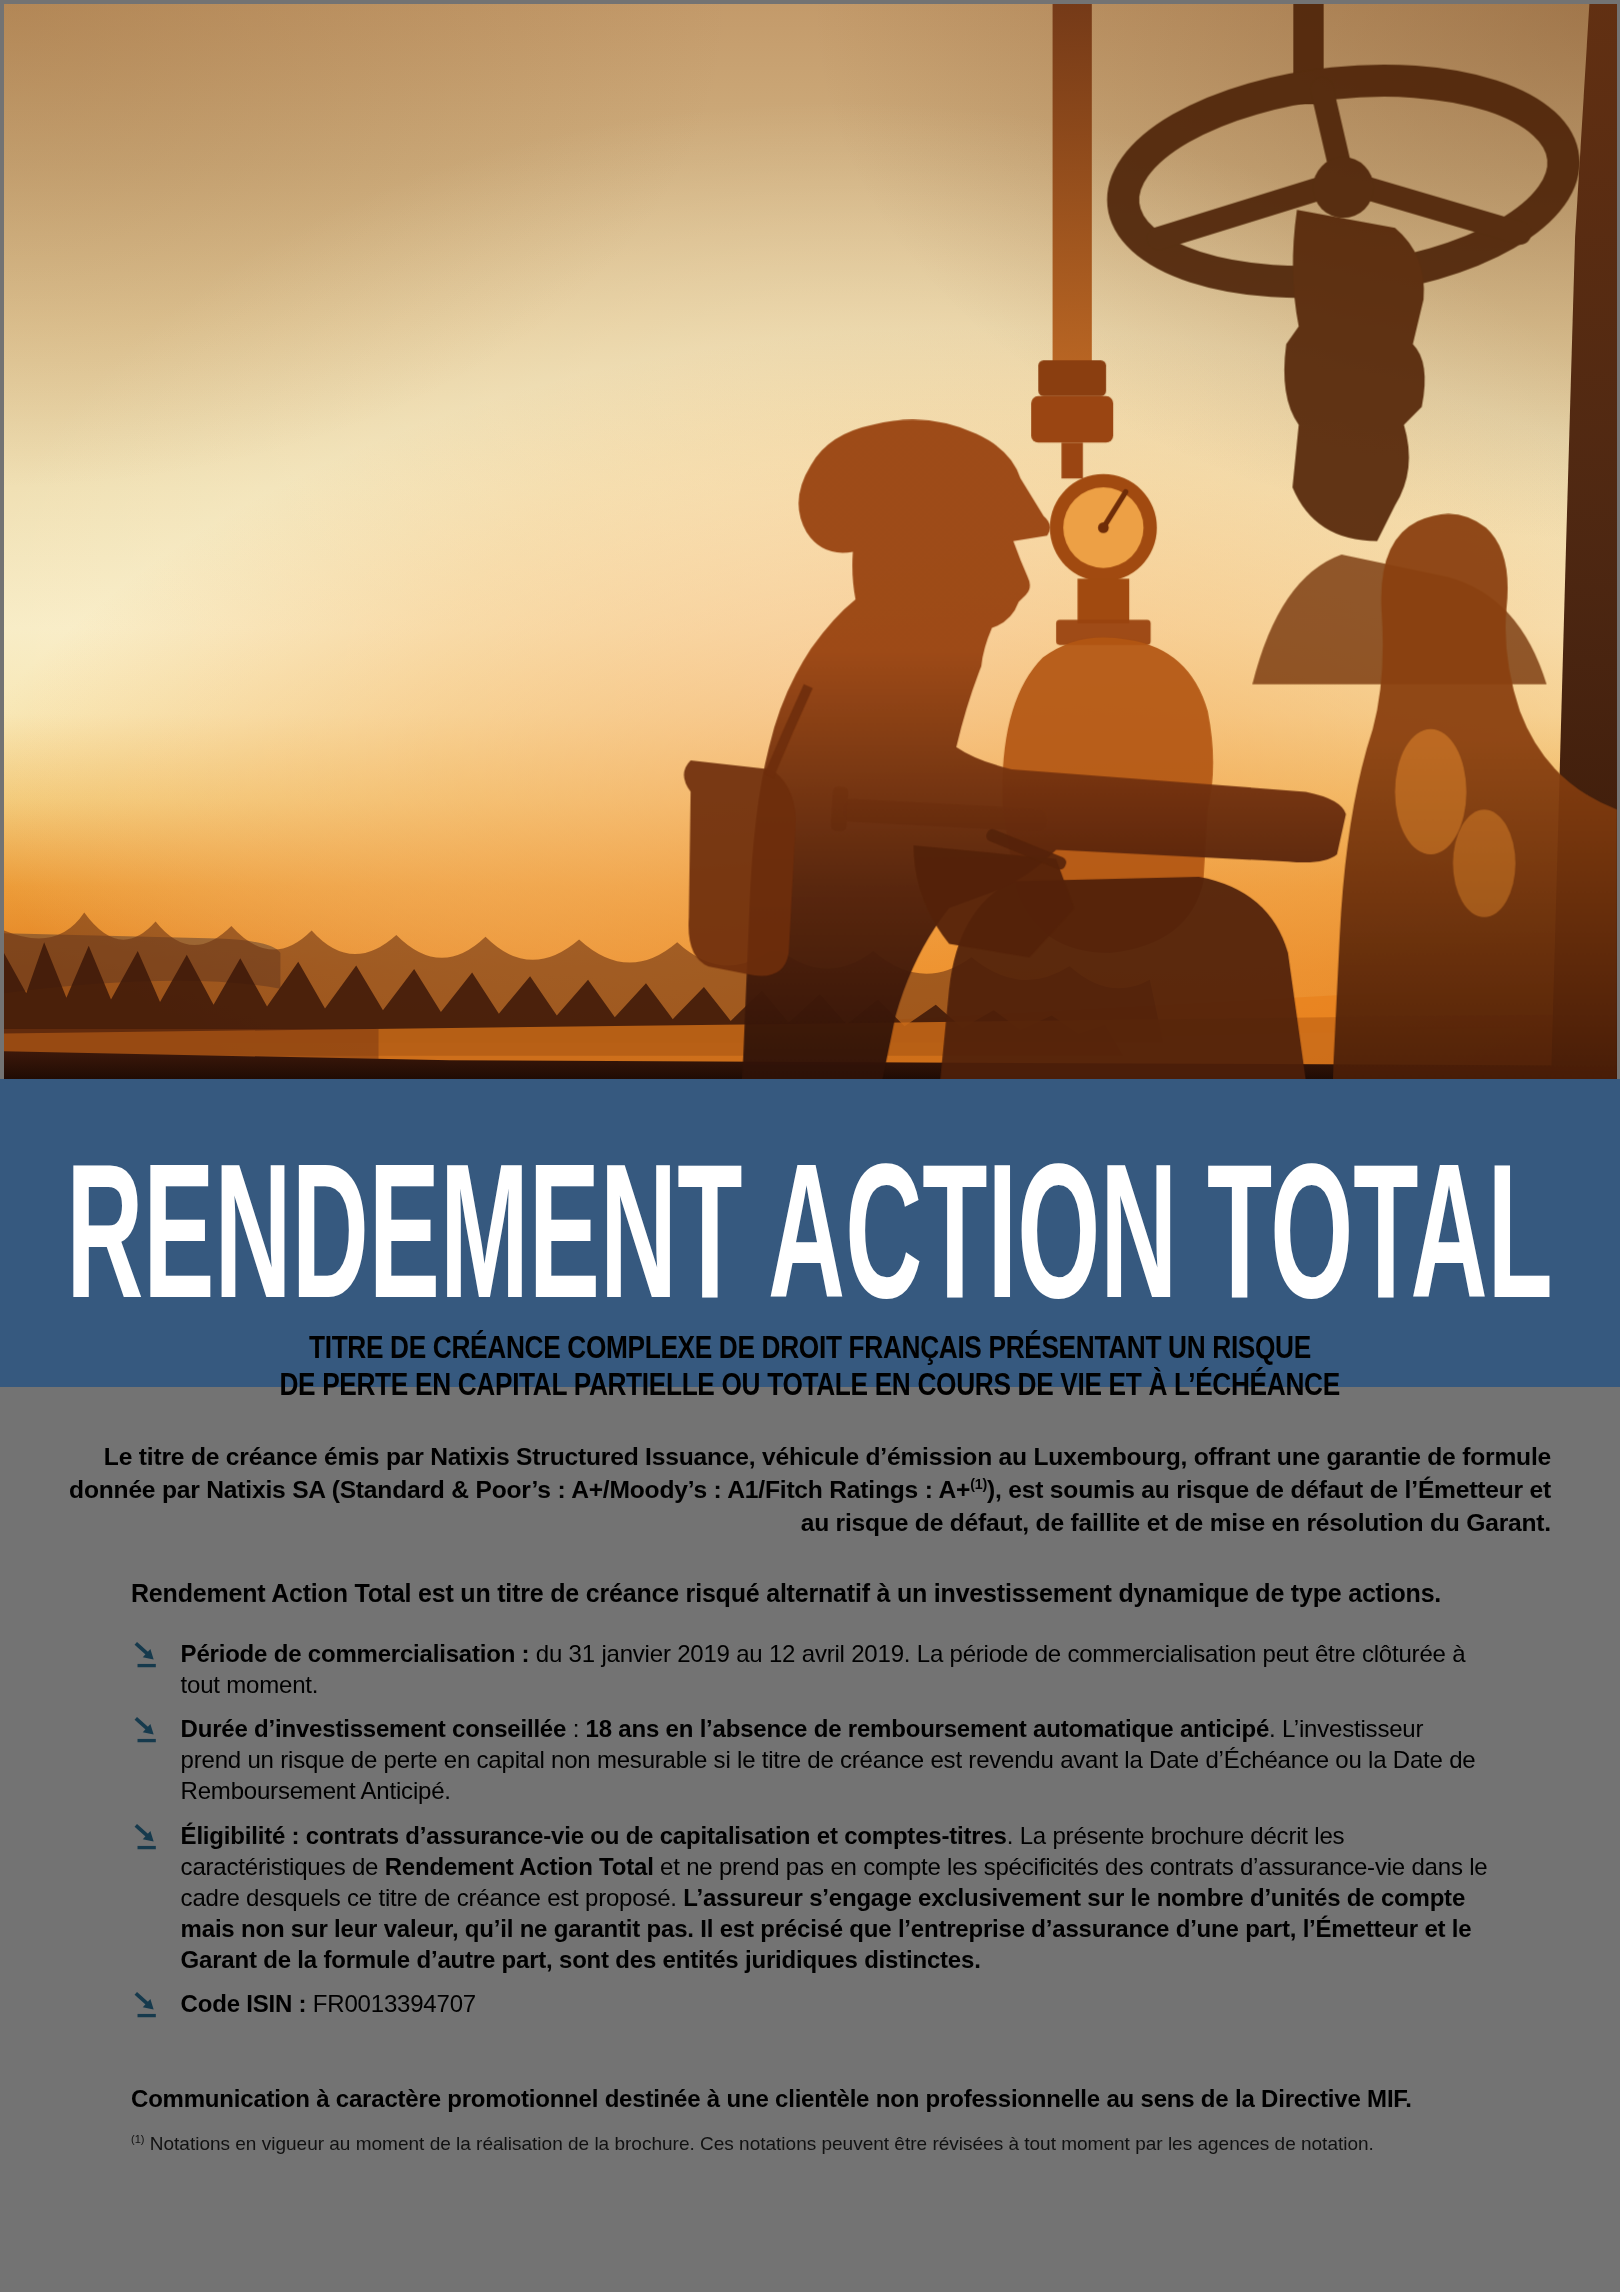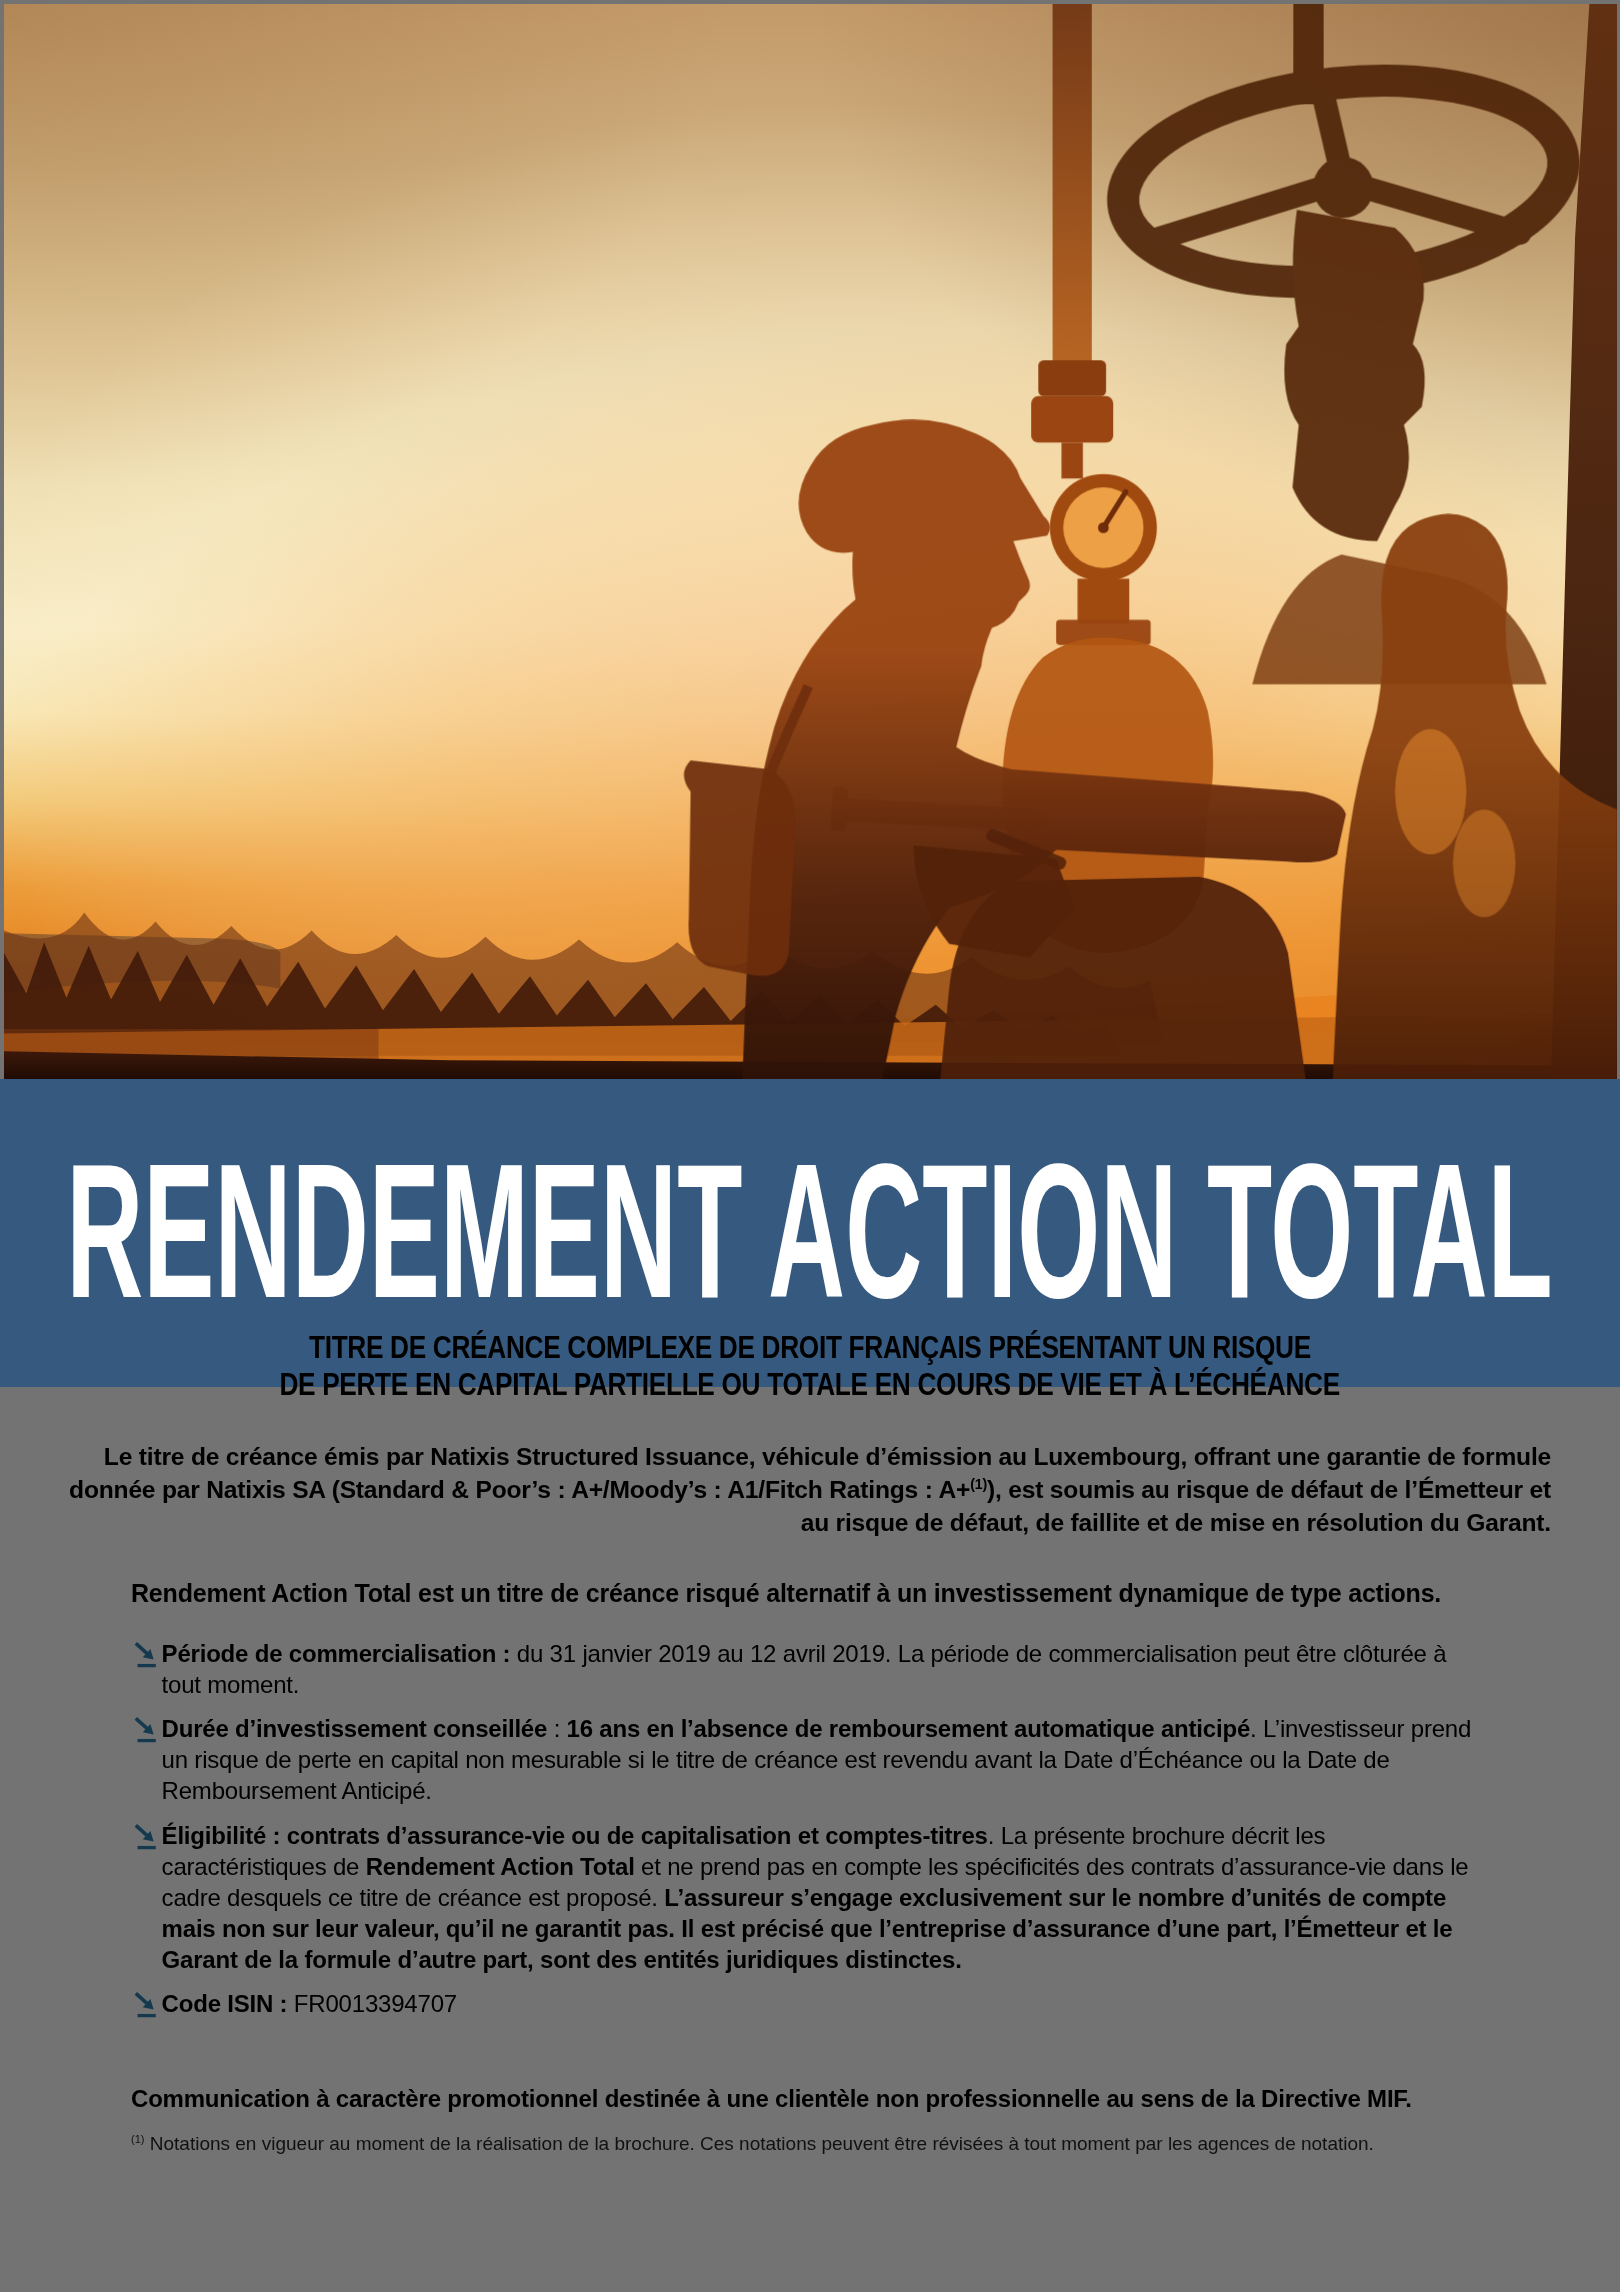--- a/index.html
+++ b/index.html
@@ -17,21 +17,21 @@
   .content { position:absolute; top:1329px; left:0; width:1620px; }
   .risk-heading { text-align:center; font-weight:bold; font-size:32px; line-height:37px; letter-spacing:-0.4px; }
   .risk-heading .cond { display:inline-block; transform:scaleX(0.82); transform-origin:50% 50%; white-space:nowrap; }
   .intro {
     width:1482px; margin:37px auto 0; text-align:right; font-weight:bold;
     font-size:24.6px; line-height:33px; letter-spacing:-0.2px;
   }
   .intro sup, .footnote sup { font-size:0.58em; vertical-align:super; line-height:0; }
   .lead { margin:39px 131px 4px; font-weight:bold; font-size:25px; line-height:30px; letter-spacing:-0.2px; }
   .bullets { margin:30px 131px 0; }
-  .bullet { display:flex; gap:1px; margin-bottom:13.4px; font-size:24px; line-height:31px; letter-spacing:-0.2px; }
+  .bullet { display:flex; gap:20px; margin-bottom:13.4px; font-size:24px; line-height:31px; letter-spacing:-0.2px; }
   .bullet .icon { flex:0 0 29.6px; margin-top:1.8px; }
   .bullet .bt { flex:1; }
   .b { font-weight:bold; }
   .mif { margin:64px 131px 0; font-weight:bold; font-size:24px; line-height:29px; letter-spacing:-0.2px; }
   .footnote { margin:19.7px 131px 0; font-size:19px; line-height:24px; color:#111; }
 </style>
 </head>
 <body>
 
 <div class="page">
@@ -211,21 +211,21 @@
         </svg>
         <div class="bt"><span class="b">Période de commercialisation :</span><span> du 31 janvier 2019 au 12 avril 2019. La période de commercialisation peut être clôturée à tout moment.</span></div>
       </div>
 
       <div class="bullet">
         <svg class="icon" width="29.6" height="29.6" viewBox="0 0 34 34">
           <line x1="5.5" y1="4" x2="19" y2="16" stroke="#163A4D" stroke-width="4.2"></line>
           <polygon points="26,22.5 13.5,19.9 22.3,10.3" fill="#163A4D"></polygon>
           <rect x="7.5" y="27.5" width="21" height="3.8" fill="#163A4D"></rect>
         </svg>
-        <div class="bt"><span class="b">Durée d’investissement conseillée</span><span> : </span><span class="b">16 ans en l’absence de remboursement automatique anticipé</span><span>. L’investisseur prend un risque de perte en capital non mesurable si le titre de créance est revendu avant la Date d’Échéance ou la Date de Remboursement Anticipé.</span></div>
+        <div class="bt"><span class="b">Durée d’investissement conseillée</span><span> : </span><span class="b">18 ans en l’absence de remboursement automatique anticipé</span><span>. L’investisseur prend un risque de perte en capital non mesurable si le titre de créance est revendu avant la Date d’Échéance ou la Date de Remboursement Anticipé.</span></div>
       </div>
 
       <div class="bullet">
         <svg class="icon" width="29.6" height="29.6" viewBox="0 0 34 34">
           <line x1="5.5" y1="4" x2="19" y2="16" stroke="#163A4D" stroke-width="4.2"></line>
           <polygon points="26,22.5 13.5,19.9 22.3,10.3" fill="#163A4D"></polygon>
           <rect x="7.5" y="27.5" width="21" height="3.8" fill="#163A4D"></rect>
         </svg>
         <div class="bt"><span class="b">Éligibilité : contrats d’assurance-vie ou de capitalisation et comptes-titres</span><span>. La présente brochure décrit les caractéristiques de </span><span class="b">Rendement Action Total</span><span> et ne prend pas en compte les spécificités des contrats d’assurance-vie dans le cadre desquels ce titre de créance est proposé. </span><span class="b">L’assureur s’engage exclusivement sur le nombre d’unités de compte mais non sur leur valeur, qu’il ne garantit pas. Il est précisé que l’entreprise d’assurance d’une part, l’Émetteur et le Garant de la formule d’autre part, sont des entités juridiques distinctes.</span></div>
       </div>

